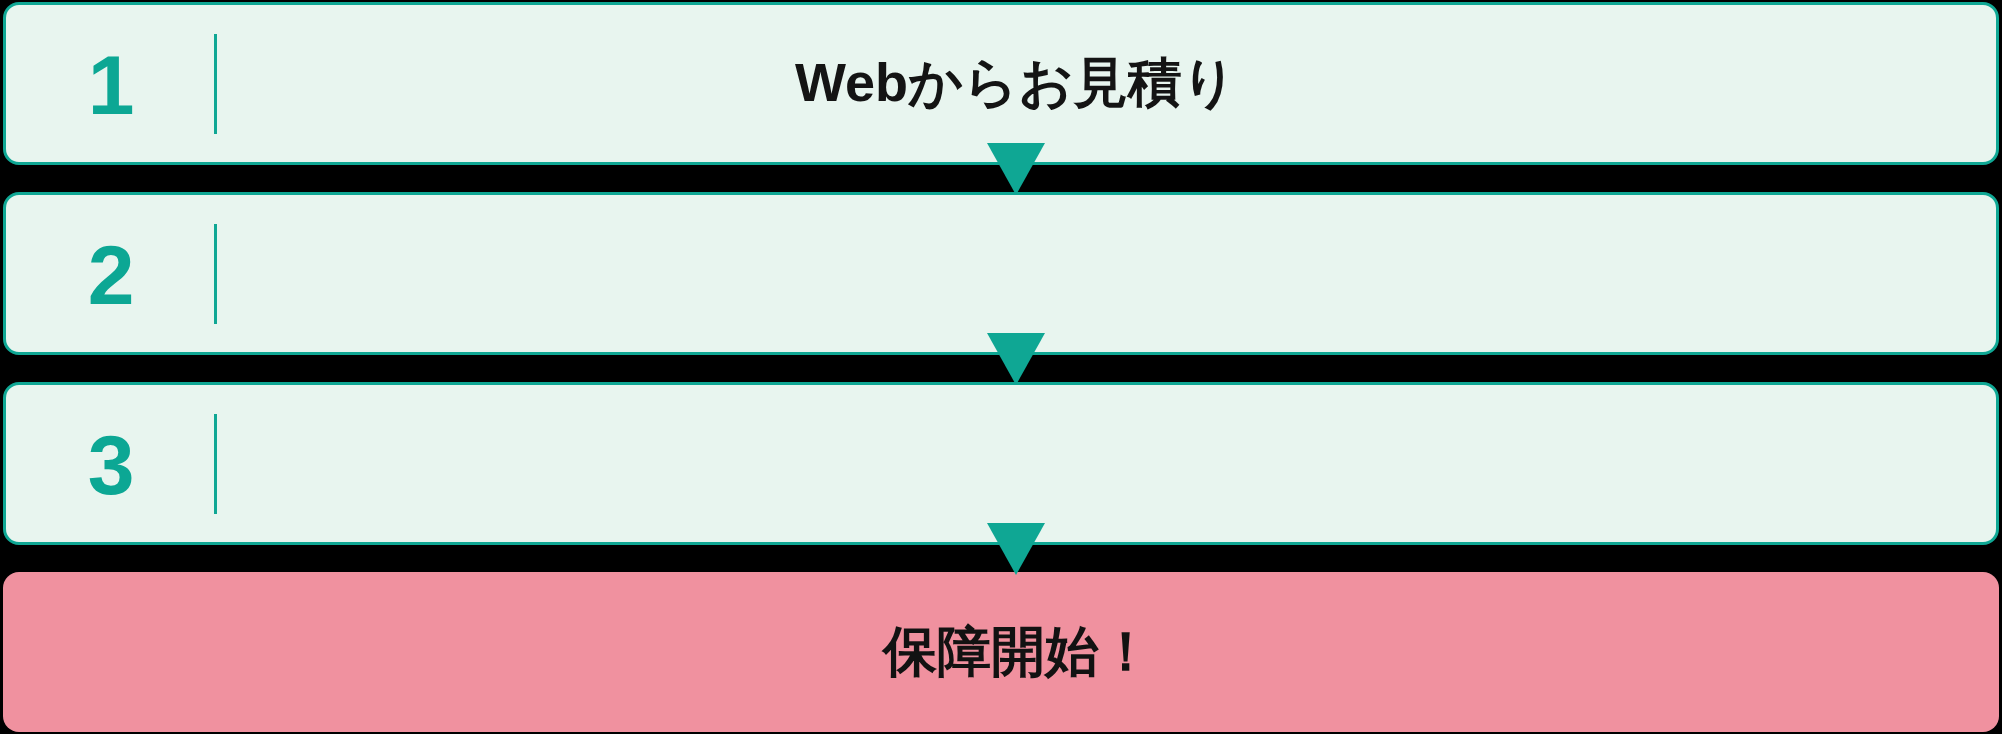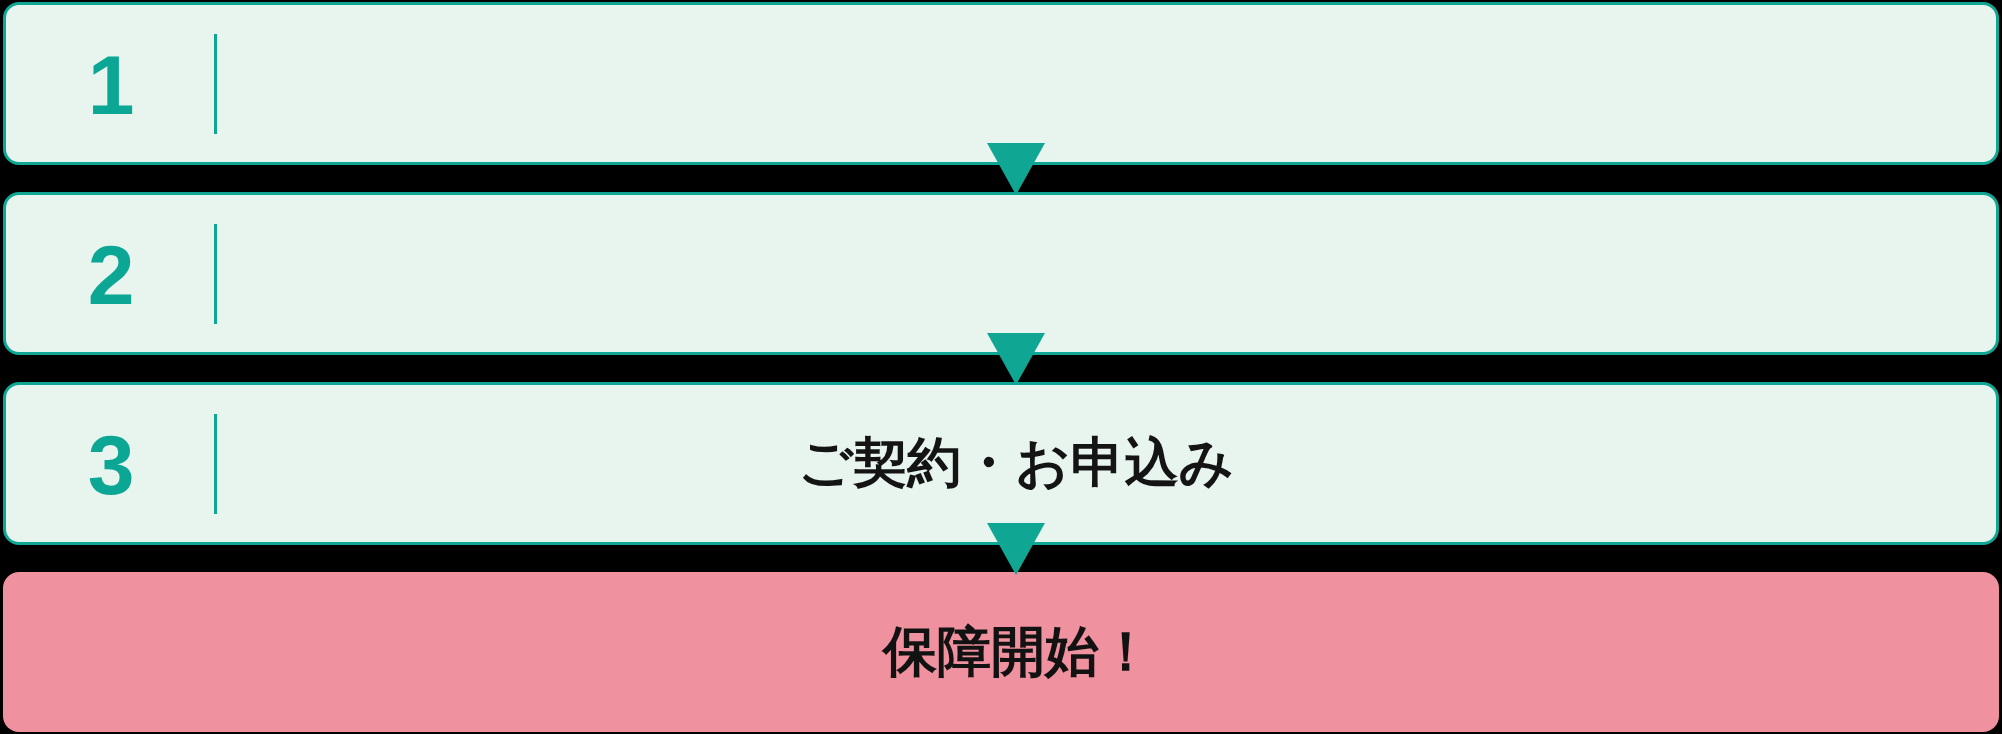--- a/index.html
+++ b/index.html
@@ -93,33 +93,33 @@
   }
 </style>
 </head>
 <body>
 
 <div class="canvas">
 
   <div class="step-box">
     <div class="step-number">1</div>
     <div class="step-divider"></div>
+    <div class="step-label">Webからお見積り</div>
     <div class="arrow-down"></div>
   </div>
 
   <div class="step-box">
     <div class="step-number">2</div>
     <div class="step-divider"></div>
     <div class="arrow-down"></div>
   </div>
 
   <div class="step-box">
     <div class="step-number">3</div>
     <div class="step-divider"></div>
-    <div class="step-label">ご契約・お申込み</div>
     <div class="arrow-down"></div>
   </div>
 
   <div class="final-box">
     <div class="final-label">保障開始！</div>
   </div>
 
 </div>
 
 </body></html>

